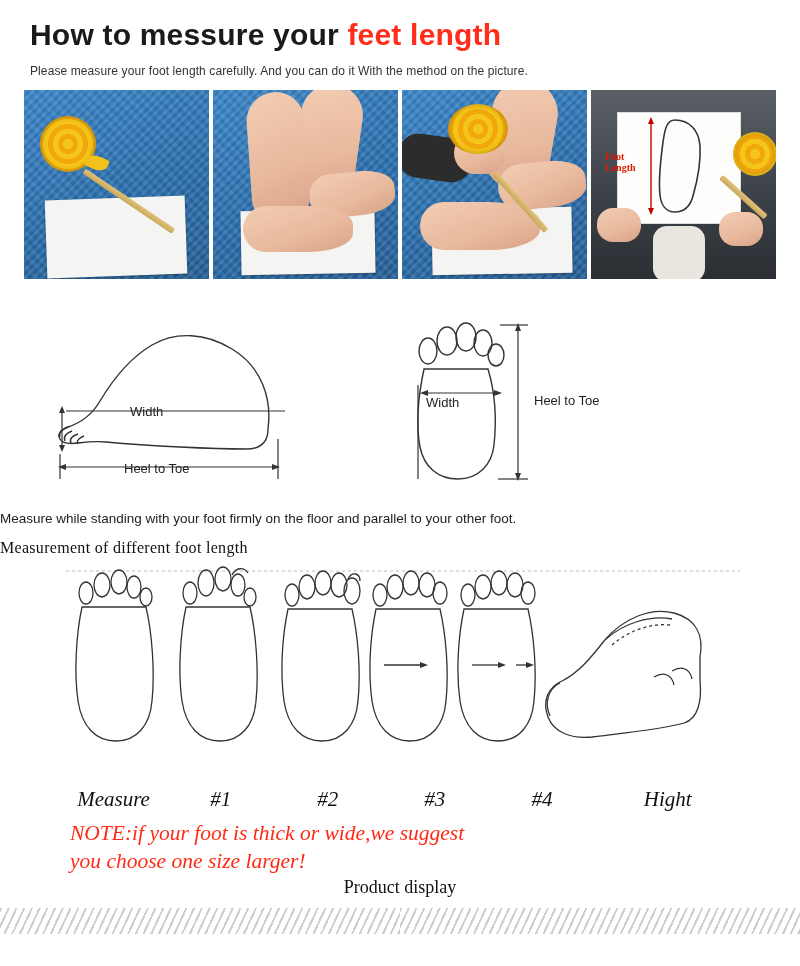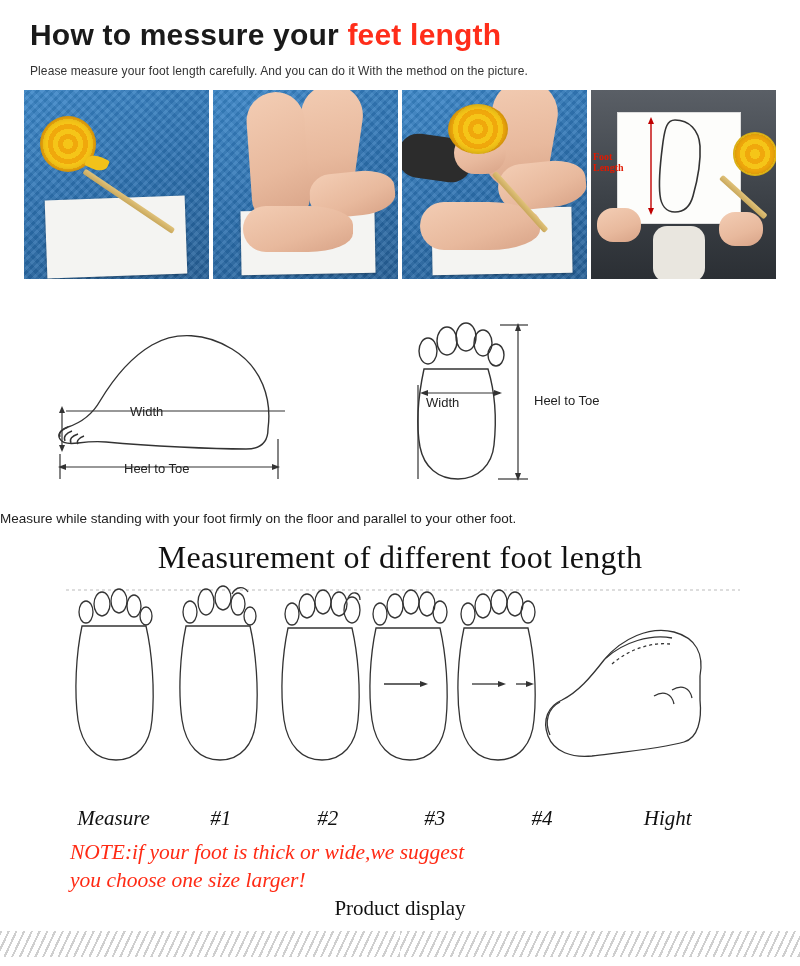--- a/index.html
+++ b/index.html
@@ -128,23 +128,23 @@
   }
   .measure-note {
     text-align: left;
     font-size: 13.5px;
     color: #222;
     margin-top: 2px;
   }
 
   
   .mid-heading {
-    text-align: center;
+    text-align: left;
     font-family: "Liberation Serif", serif;
-    font-size: 32px;
+    font-size: 16px;
     color: #111;
     margin-top: 20px;
     letter-spacing: 0.3px;
   }
 
   .feet-area {
     position: relative;
     height: 230px;
     margin-top: 4px;
   }
@@ -166,21 +166,21 @@
     font-family: "Liberation Serif", serif;
     font-style: italic;
     font-size: 21.5px;
     line-height: 1.28;
     padding: 8px 0 0 70px;
   }
 
   .product-display {
     text-align: center;
     font-family: "Liberation Serif", serif;
-    font-size: 21px;
+    font-size: 18px;
     color: #111;
     margin-top: 2px;
   }
 
   .fashion-bar {
     display: flex;
     align-items: center;
     justify-content: center;
     margin-top: 6px;
     height: 34px;
@@ -252,21 +252,21 @@
 
   <div class="photo">
     <div class="dark-bg"></div>
     <div class="card" style="left:26px; top:22px; width:122px; height:110px;"></div>
     <svg style="position:absolute; left:26px; top:22px;" width="122" height="110" viewBox="0 0 122 110">
       <path d="M58 8 C72 8 82 18 83 34 C84 52 80 70 76 84 C73 95 66 100 58 100 C49 100 44 93 43 83 C41 66 44 46 46 30 C48 16 50 8 58 8 Z" fill="none" stroke="#333" stroke-width="1.6"></path>
       <line x1="34" y1="8" x2="34" y2="100" stroke="#c00000" stroke-width="1.4"></line>
       <polygon points="34,5 31,12 37,12" fill="#c00000"></polygon>
       <polygon points="34,103 31,96 37,96" fill="#c00000"></polygon>
     </svg>
-    <div class="red-label" style="left:2px; top:62px;">
+    <div class="red-label" style="left:14px; top:62px;">
       <div>Foot</div>
       <div>Length</div>
     </div>
     <div class="lolli lolli-small" style="left:142px; top:42px; width:44px; height:44px;"></div>
     <div class="pencil" style="left:130px; top:84px; width:60px; transform:rotate(42deg); transform-origin:left center;"></div>
 
     <div class="leg" style="left:6px; top:118px; width:44px; height:34px; border-radius:16px;"></div>
     <div class="leg" style="left:128px; top:122px; width:44px; height:34px; border-radius:16px;"></div>
     <div class="leg" style="left:62px; top:136px; width:52px; height:56px; border-radius:14px; background:#e9e6df;"></div>
   </div>

